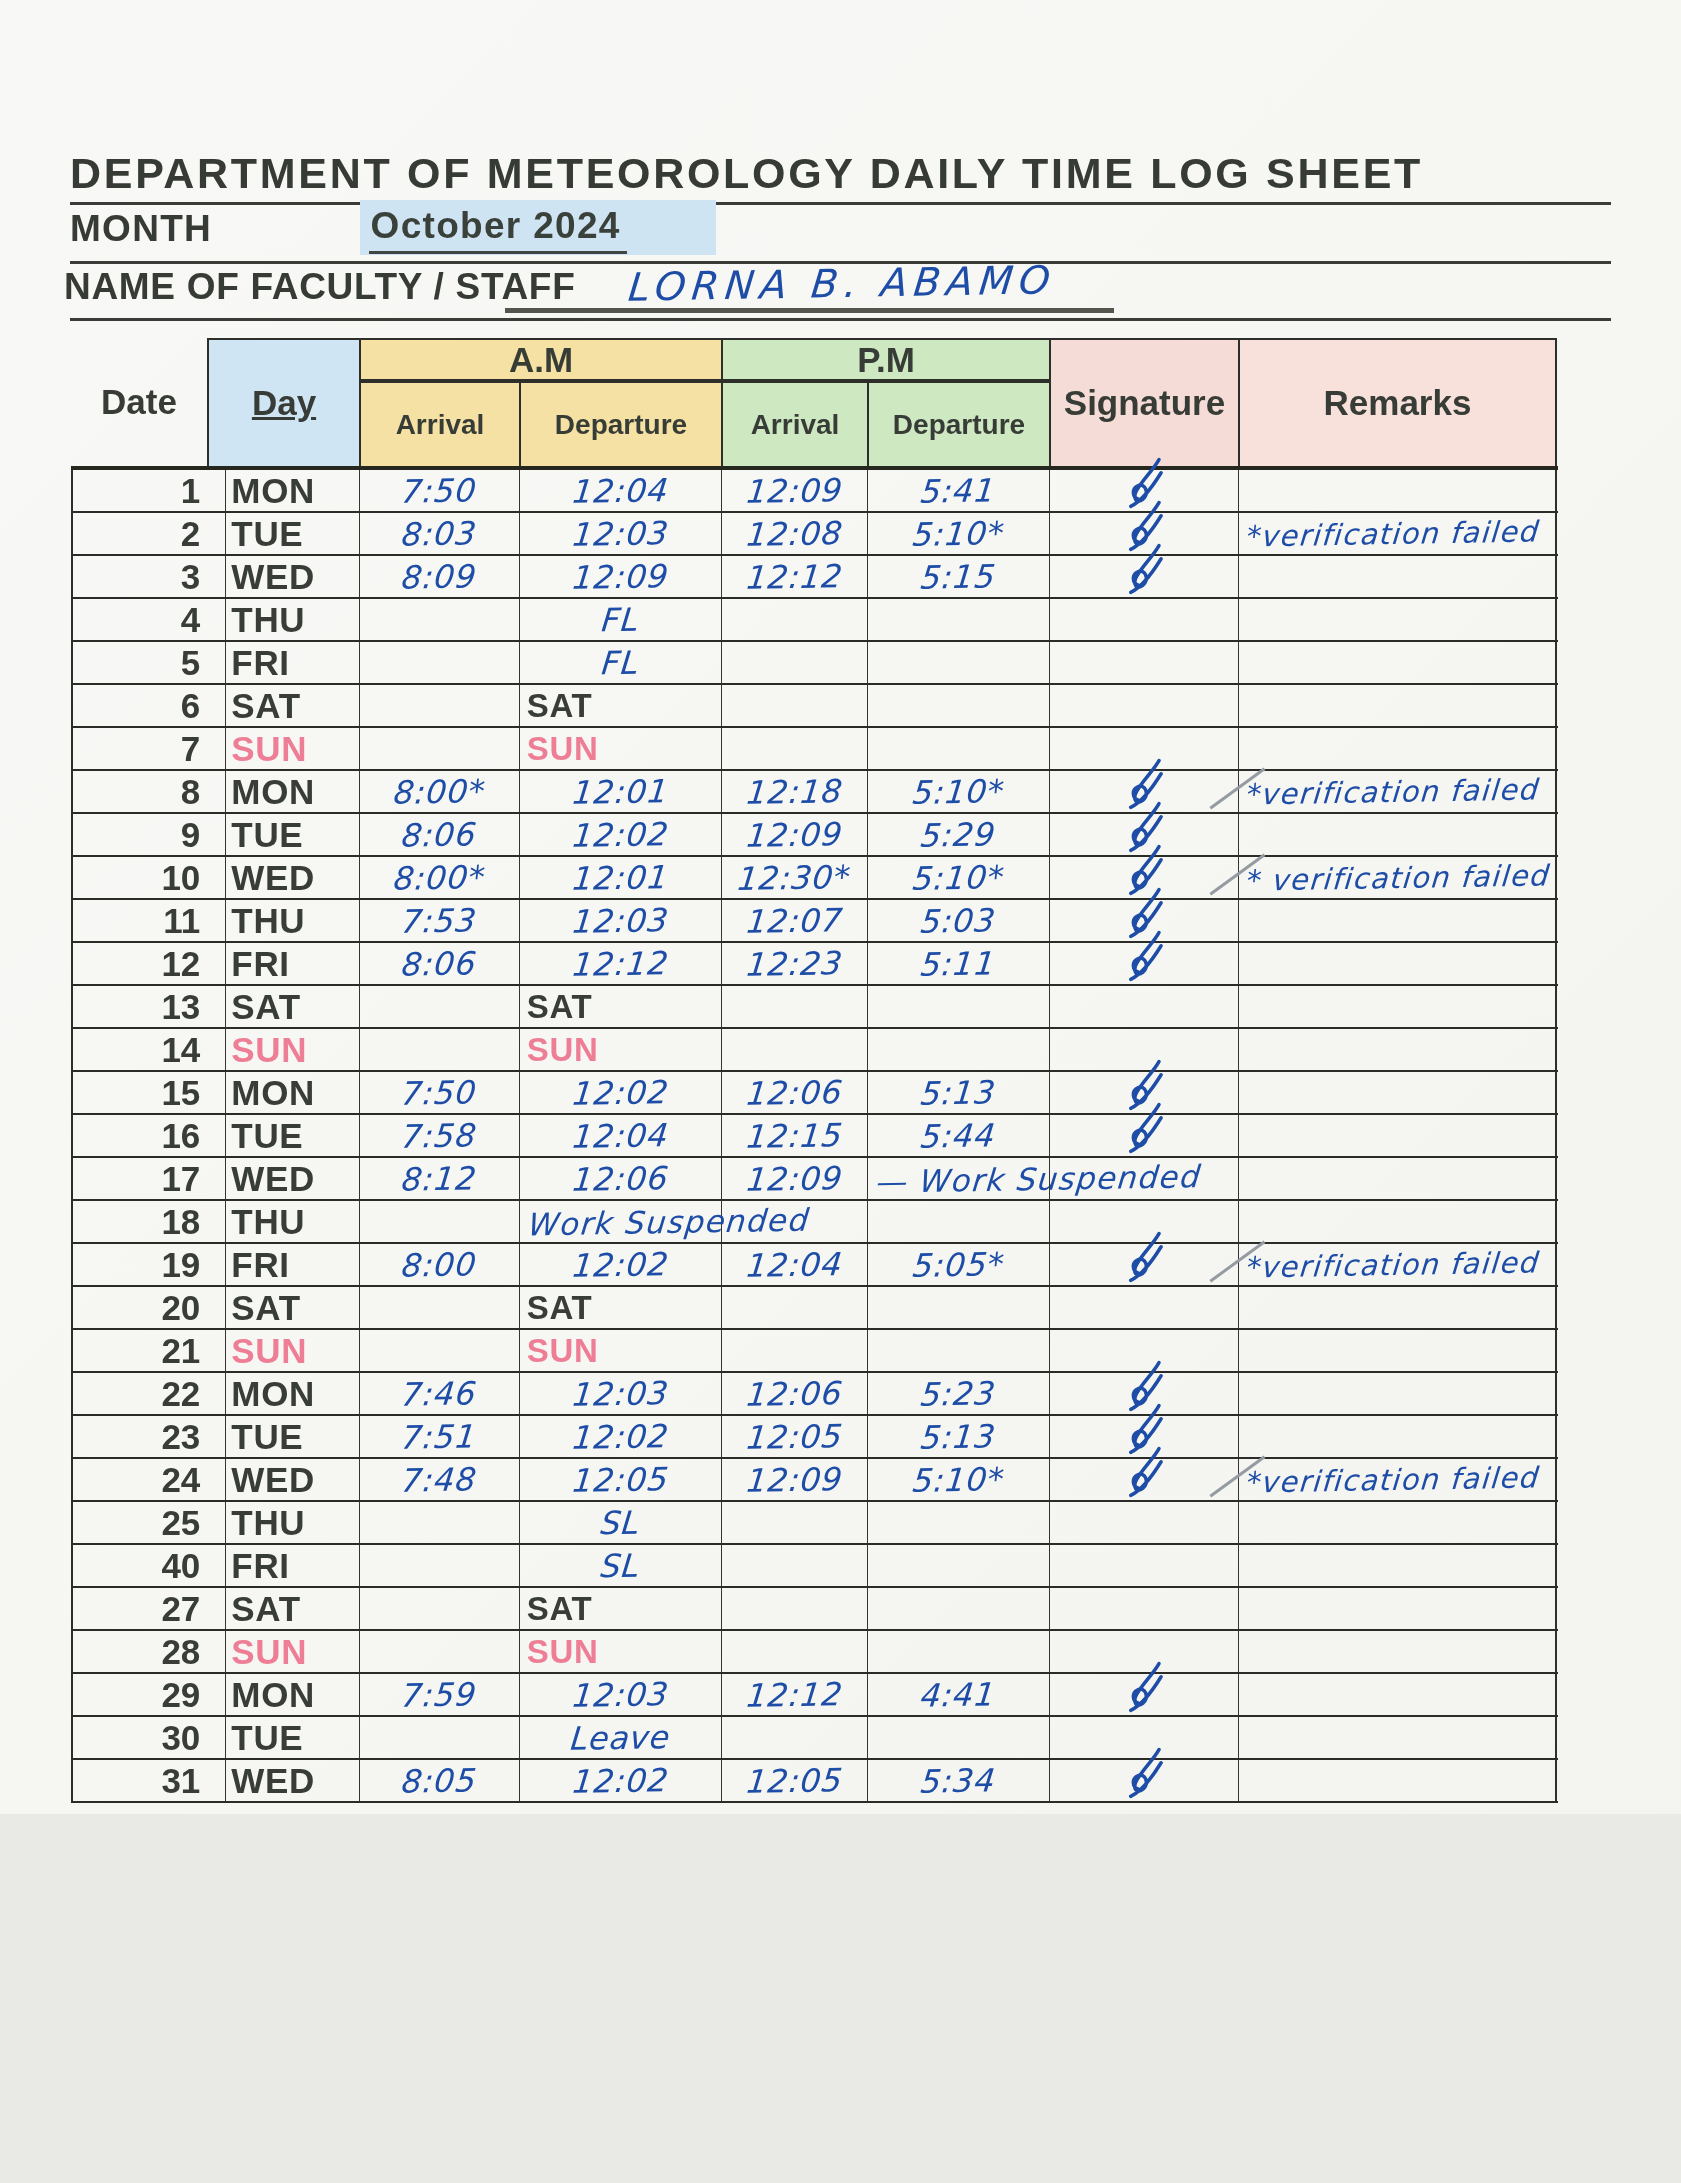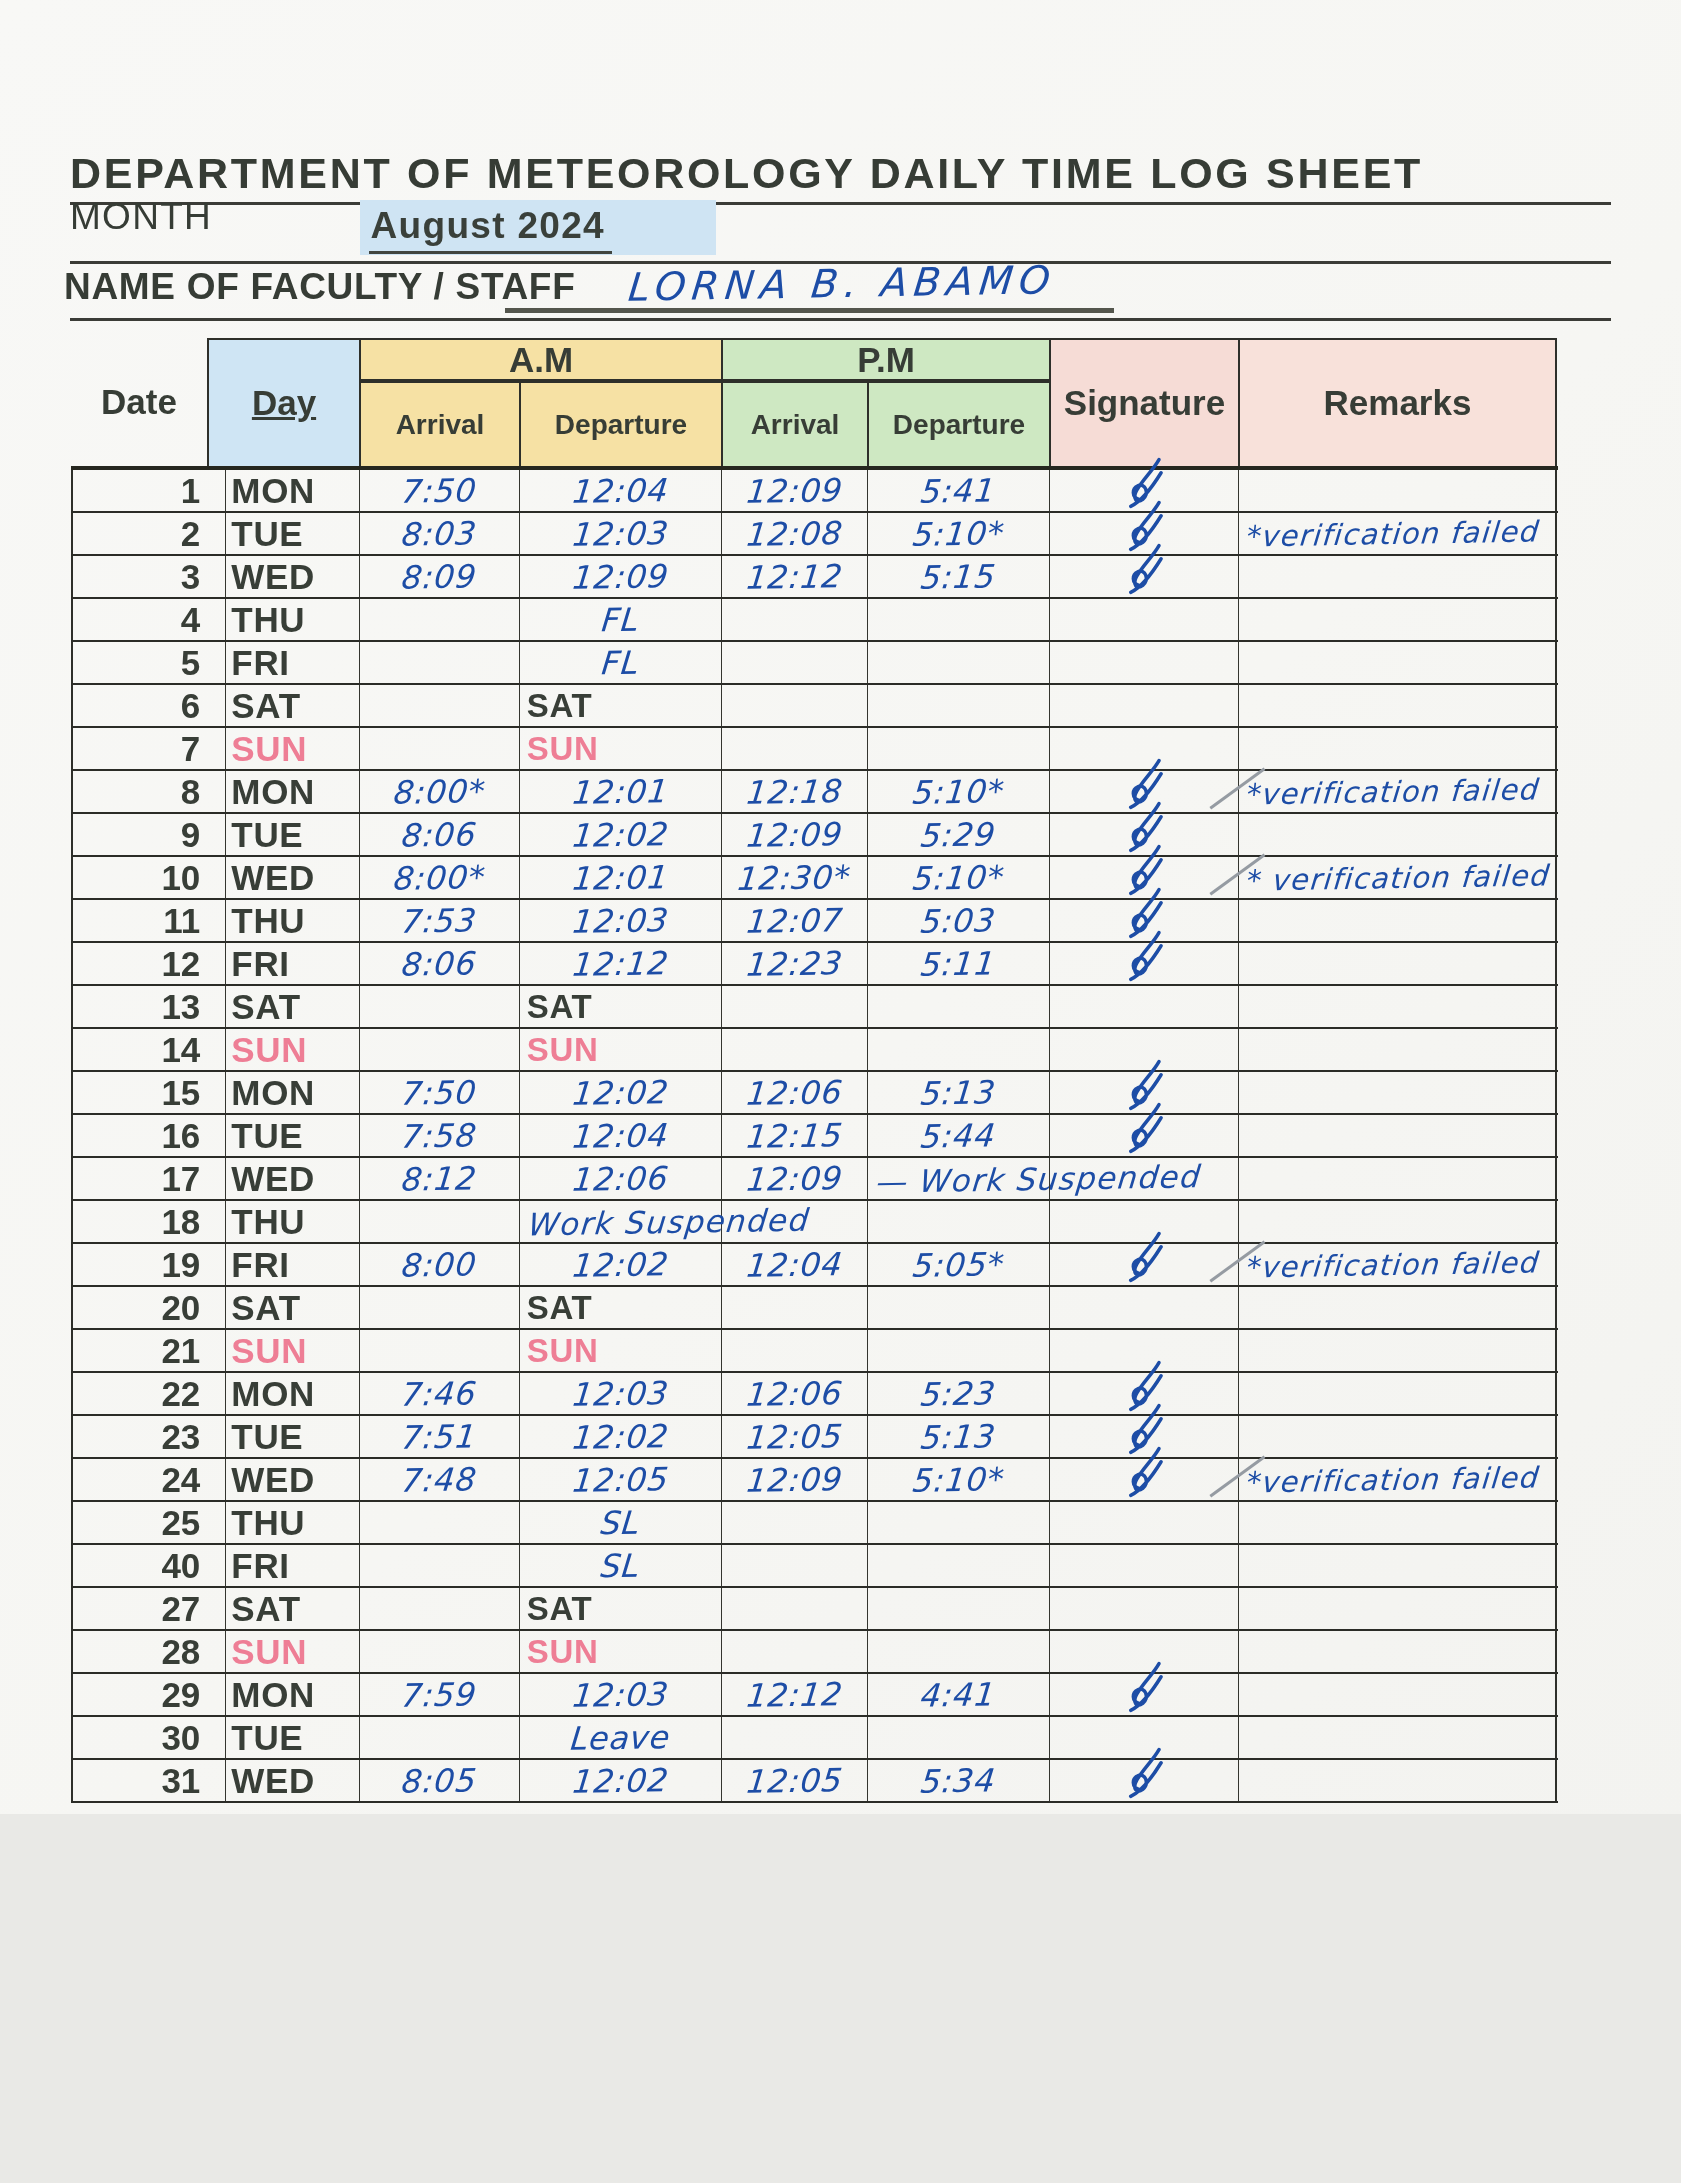--- a/index.html
+++ b/index.html
@@ -16,22 +16,22 @@
   .doc-title{
     position:absolute;left:70px;top:149px;
     font-size:43px;font-weight:700;letter-spacing:2.7px;
     color:#363c35;white-space:nowrap;
   }
   .rule{position:absolute;left:70px;width:1541px;height:3.3px;background:#3b3c37;}
   .rule-1{top:202px;}
   .rule-2{top:261px;}
   .rule-3{top:318px;}
   .month-label{
-    position:absolute;left:70px;top:196px;
-    font-size:37px;font-weight:400;letter-spacing:1.3px;color:#363c35;
+    position:absolute;left:70px;top:208px;
+    font-size:37px;font-weight:700;letter-spacing:1.3px;color:#363c35;
   }
   .month-highlight{
     position:absolute;left:360px;top:200px;width:356px;height:55px;
     background:#cfe4f3;
   }
   .month-value{
     position:absolute;left:9.3px;top:5.3px;
     font-size:37px;font-weight:700;color:#3a403a;
     border-bottom:3.3px solid #41453f;padding:0 6.7px 4px 1.3px;
     letter-spacing:1.3px;white-space:nowrap;
@@ -123,21 +123,21 @@
 </head>
 <body>
 
 <div class="sheet">
 
   <div class="doc-title">DEPARTMENT OF METEOROLOGY DAILY TIME LOG SHEET</div>
   <div class="rule rule-1"></div>
 
   <div class="month-label">MONTH</div>
   <div class="month-highlight">
-    <div class="month-value">August 2024</div>
+    <div class="month-value">October 2024</div>
   </div>
   <div class="rule rule-2"></div>
 
   <div class="name-label">NAME OF FACULTY / STAFF</div>
   <div class="name-ink ink">LORNA  B. ABAMO</div>
   <div class="name-underline"></div>
   <div class="rule rule-3"></div>
 
   <div class="logtable">
     <div class="thead">

